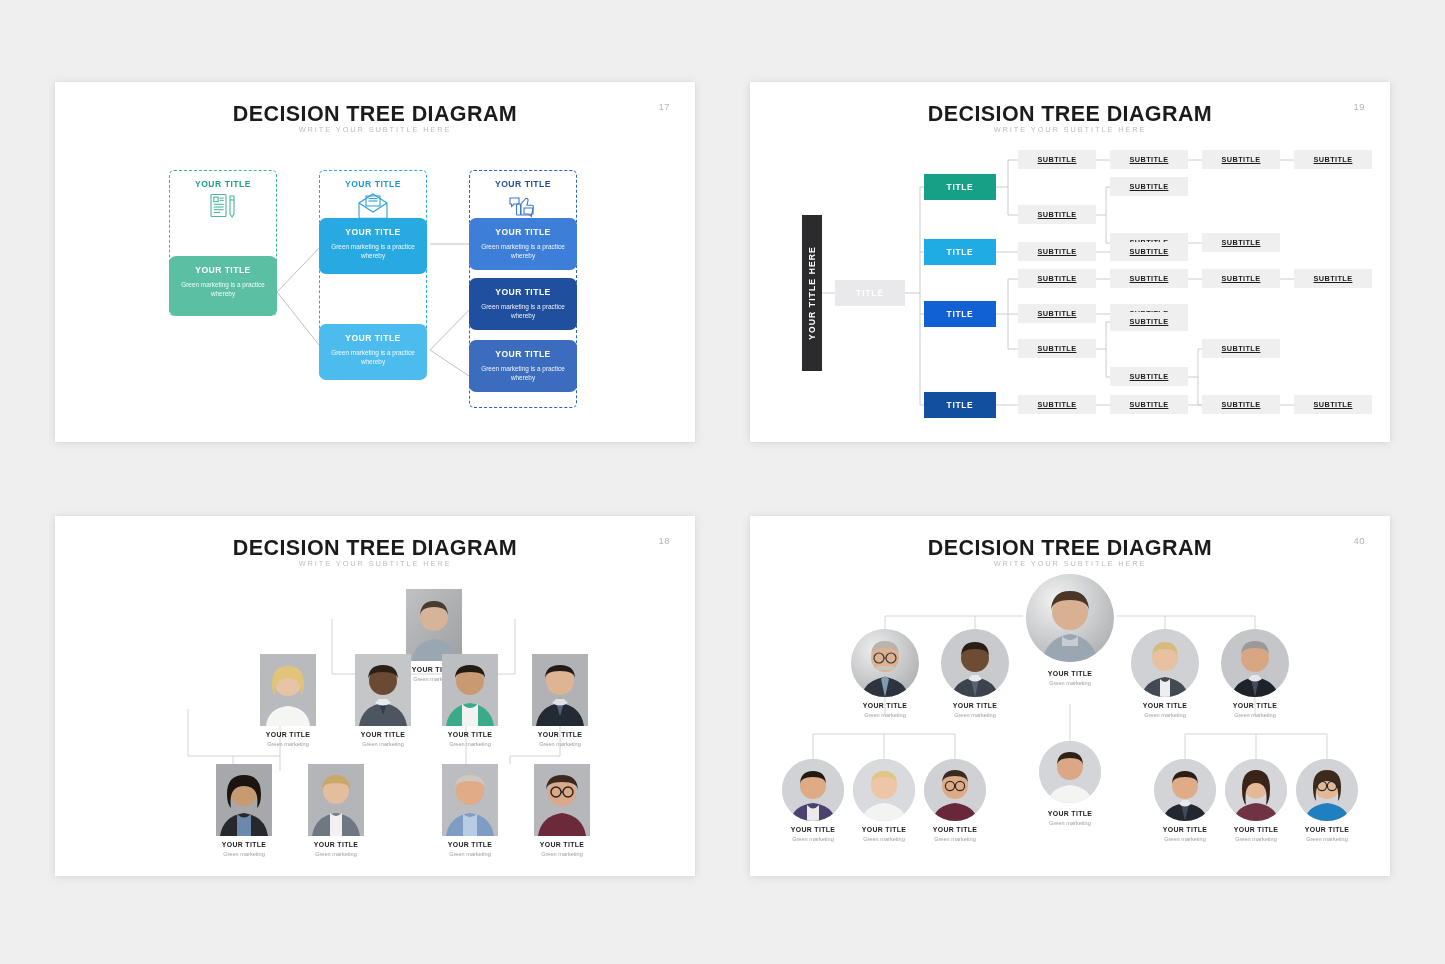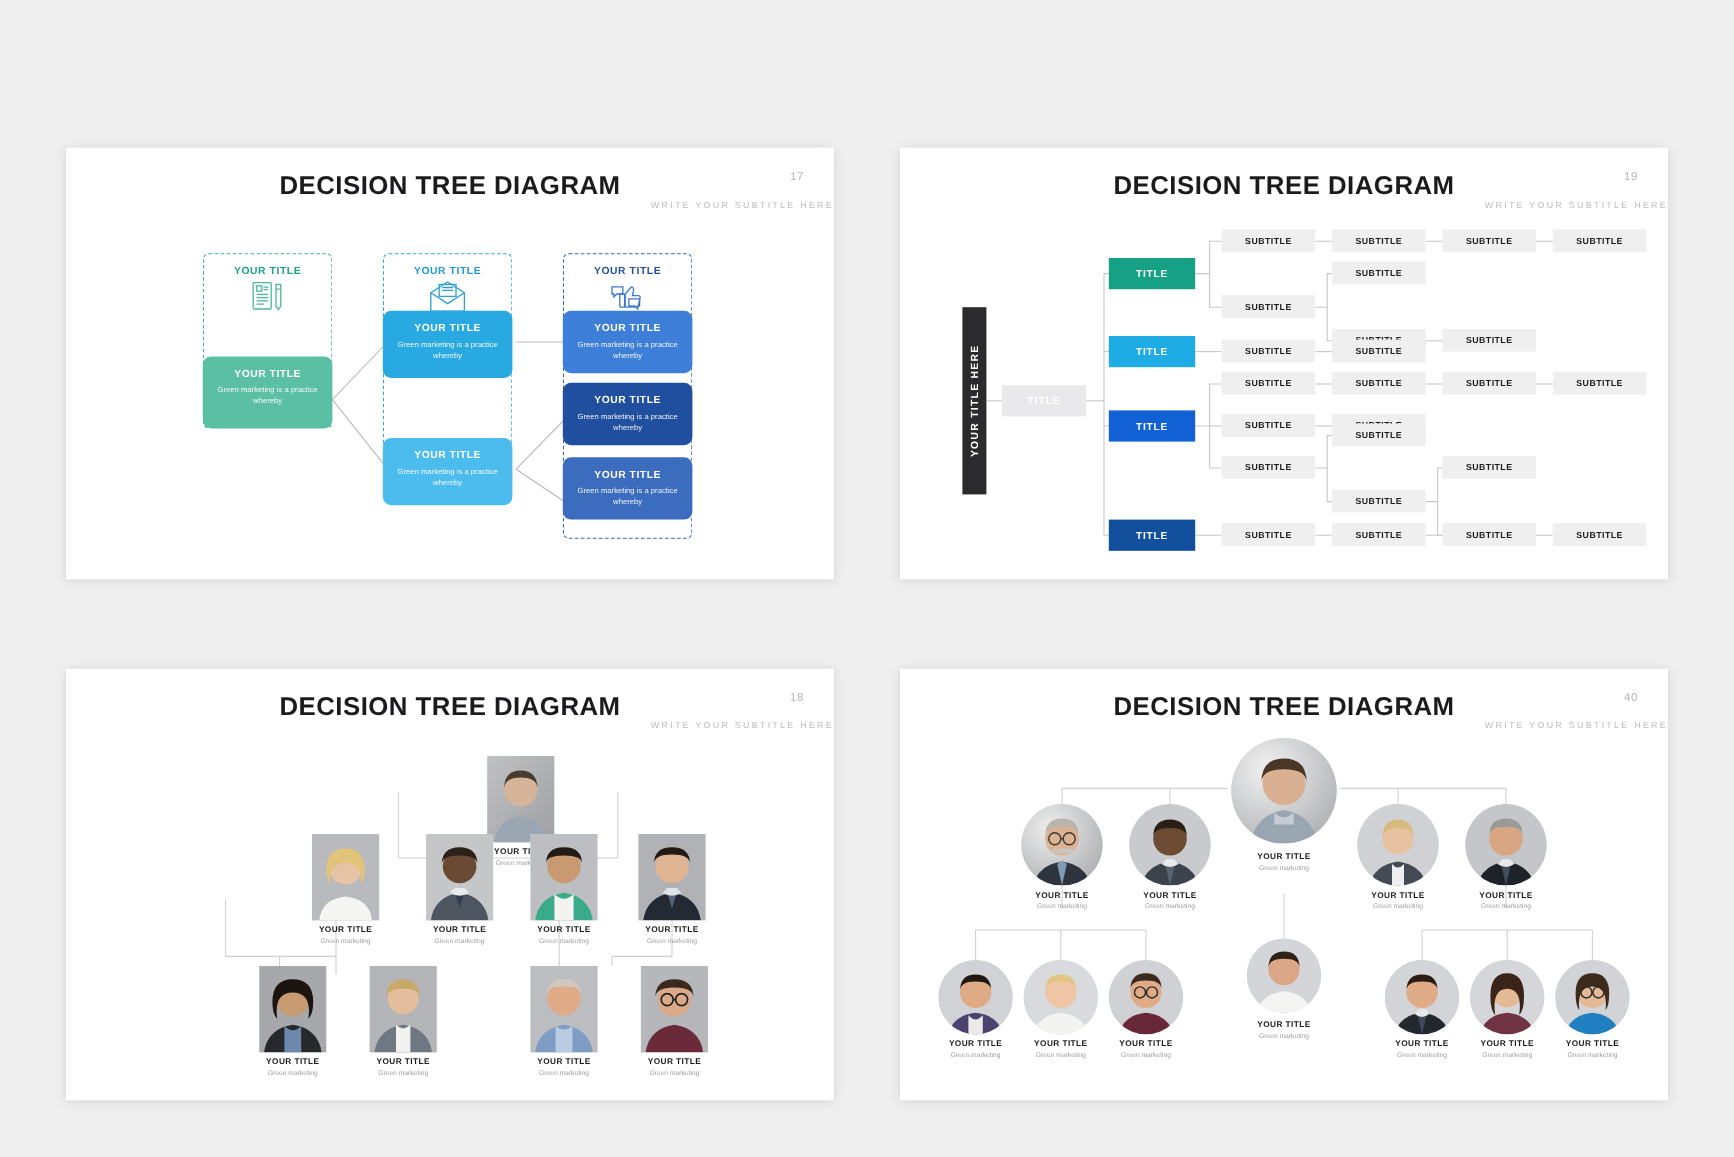--- a/index.html
+++ b/index.html
@@ -9,36 +9,35 @@
     font-family: "Liberation Sans", sans-serif;
     overflow: hidden;
   }
   .board { position: relative; width: 1445px; height: 964px; }
 
   .slide {
     position: absolute;
     background: #ffffff;
     box-shadow: 0 1px 10px rgba(0,0,0,0.10), 0 0 1px rgba(0,0,0,0.10);
     overflow: hidden;
-    margin-top: 41px;
   }
   #slide-1 { left: 55px;  top: 82px;  width: 640px; height: 360px; }
   #slide-2 { left: 750px; top: 82px;  width: 640px; height: 360px; }
   #slide-3 { left: 55px;  top: 516px; width: 640px; height: 360px; }
   #slide-4 { left: 750px; top: 516px; width: 640px; height: 360px; }
 
   .s-title {
     position: absolute; top: 20px; left: 0; width: 100%;
     text-align: center;
     font-size: 21.5px; font-weight: bold; letter-spacing: 0.4px;
     color: #1b1b1d;
   }
   .s-sub {
     position: absolute; top: 43px; left: 0; width: 100%;
-    text-align: right;
+    text-align: center;
     font-size: 7.4px; letter-spacing: 1.9px; color: #bcbcbe;
   }
   .s-num {
     position: absolute; top: 19px; right: 25px;
     font-size: 9.5px; color: #b4b4b6; letter-spacing: 0.5px;
   }
 
   .stage { position: absolute; inset: 0; }
   svg.lines { position: absolute; inset: 0; width: 100%; height: 100%; pointer-events: none; }
 
@@ -81,21 +80,21 @@
     color: #ffffff; font-size: 8.4px; font-weight: bold; letter-spacing: 0.9px;
   }
   .tbox {
     position: absolute;
     display: flex; align-items: center; justify-content: center;
     color: #fff; font-size: 8.4px; font-weight: bold; letter-spacing: 0.7px;
   }
   .sbox {
     position: absolute; background: #efeff0;
     display: flex; align-items: center; justify-content: center;
-    color: #1b1b1d; font-size: 7.3px; font-weight: bold; letter-spacing: 0.4px;
+    color: #1b1b1d; font-size: 7.3px; font-weight: bold; letter-spacing: 0.4px; text-decoration: underline;
   }
 
   
   .person { position: absolute; text-align: center; }
   .ph-rect {
     position: relative; overflow: hidden;
     background: #c9c9cb;
   }
   .ph-circ {
     position: relative; overflow: hidden; border-radius: 50%;

